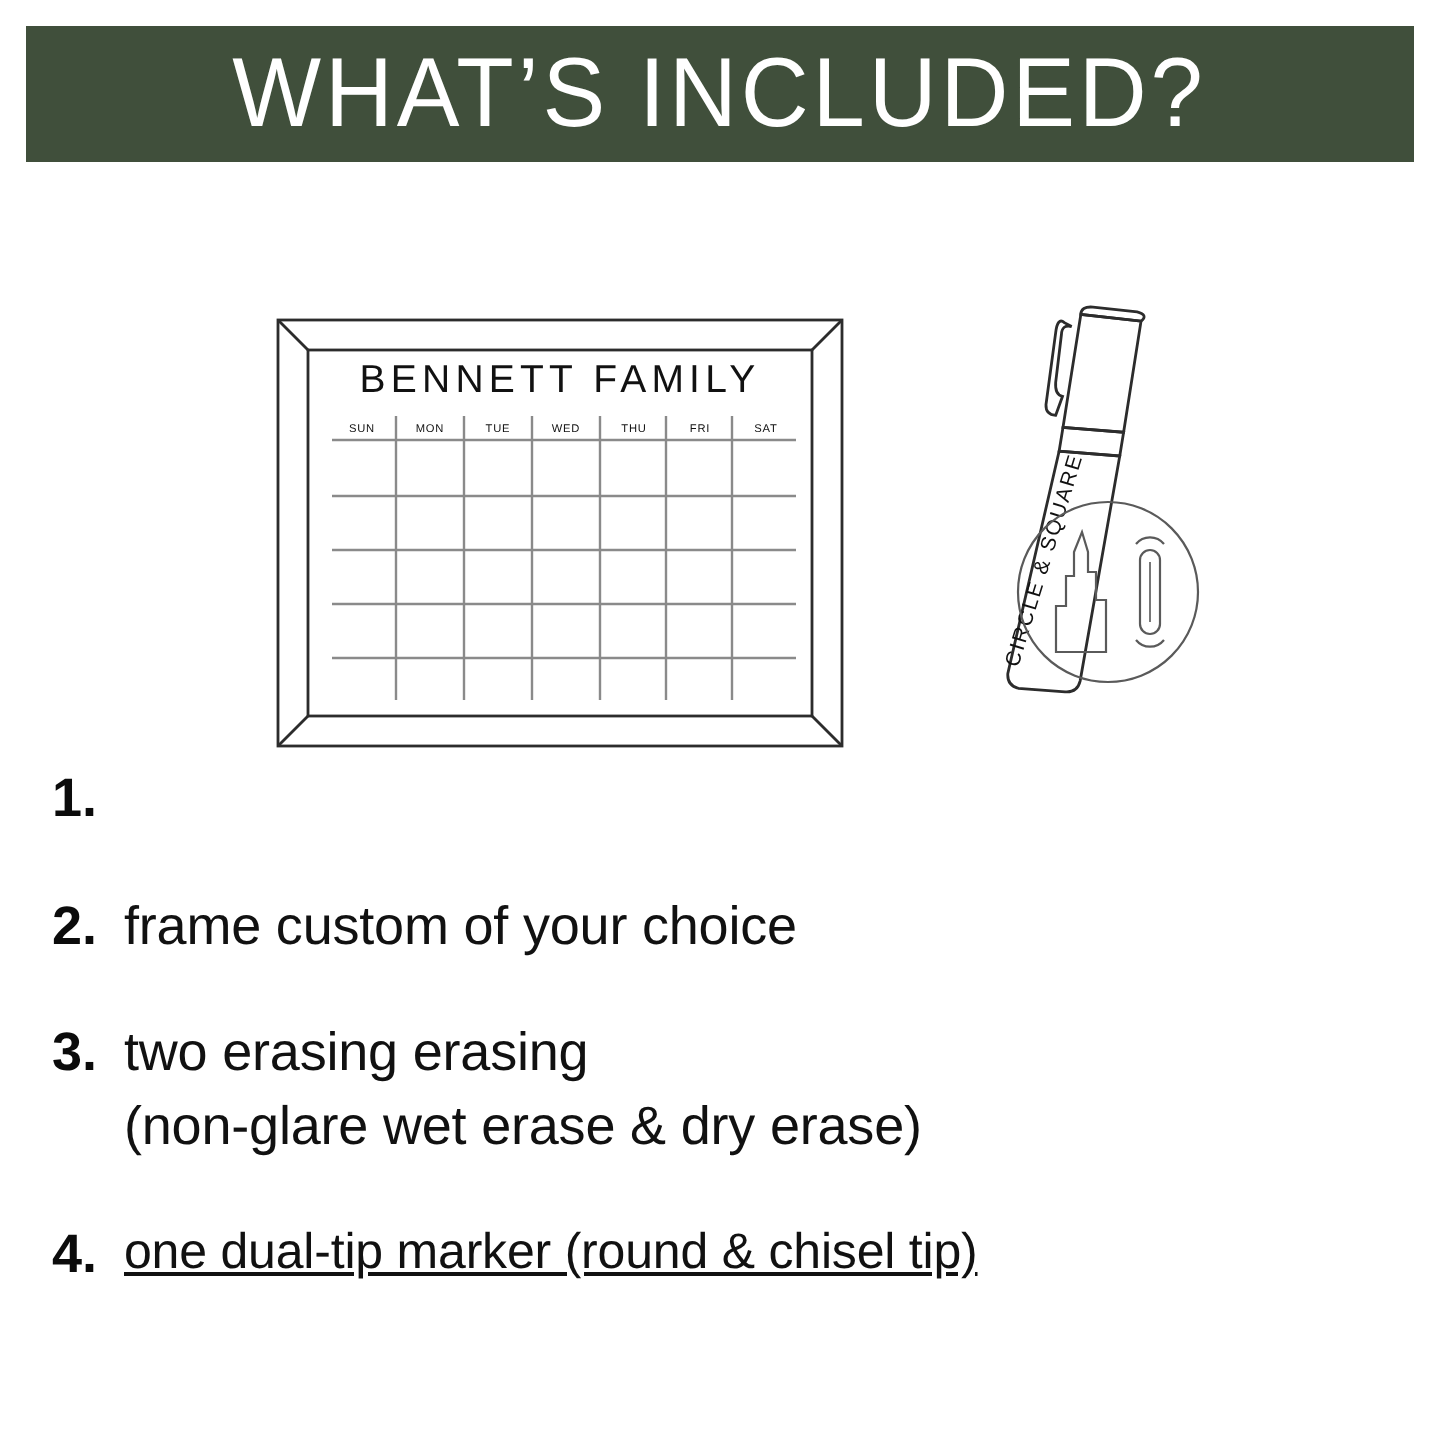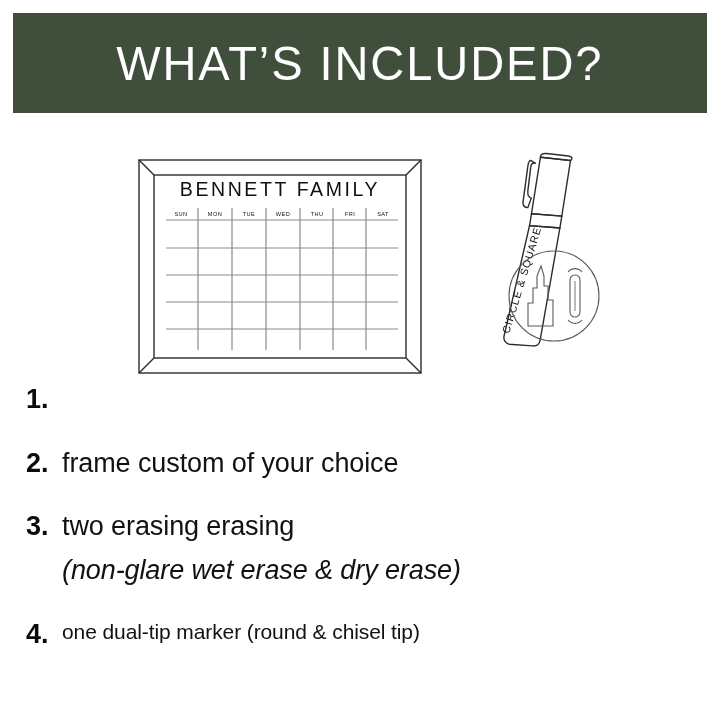--- a/index.html
+++ b/index.html
@@ -15,21 +15,21 @@
     overflow: hidden;
     position: relative;
   }
 
   
   .banner {
     position: absolute;
     left: 13px;
     top: 13px;
     width: 694px;
-    height: 100px;
+    height: 68px;
     background: #404F3B;
     display: flex;
     align-items: center;
     justify-content: center;
   }
   .banner-title {
     color: #ffffff;
     font-family: "Liberation Sans", sans-serif;
     font-size: 49px;
     font-weight: 300;
@@ -85,29 +85,28 @@
     font-weight: 300;
     font-size: 27px;
     color: #111111;
     line-height: 1.02;
     letter-spacing: -0.1px;
     padding-left: 6px;
     white-space: nowrap;
   }
   .li-text .sub-line {
     display: block;
-    margin-top: 16px;
-    font-style: italic;
+    margin-top: 9px;
   }
 
   .item-1 { margin-top: 0; }
   .item-2 { margin-top: 36px; }
   .item-3 { margin-top: 36px; }
   .item-4 { margin-top: 37px; }
-  .item-4 .li-text { font-size: 21px; }
+  .item-4 .li-text { font-size: 25px; text-decoration: underline; }
 
   
   svg .stroke-dark { fill: none; stroke: #2c2c2c; stroke-width: 1.4; }
   svg .stroke-mid  { fill: none; stroke: #5a5a5a; stroke-width: 1.1; }
   svg .stroke-thin { fill: none; stroke: #777777; stroke-width: 1; }
   svg .stroke-grid { fill: none; stroke: #8a8a8a; stroke-width: 1.2; }
   svg text { font-family: "Liberation Sans", sans-serif; fill: #111111; }
 </style>
 </head>
 <body>

